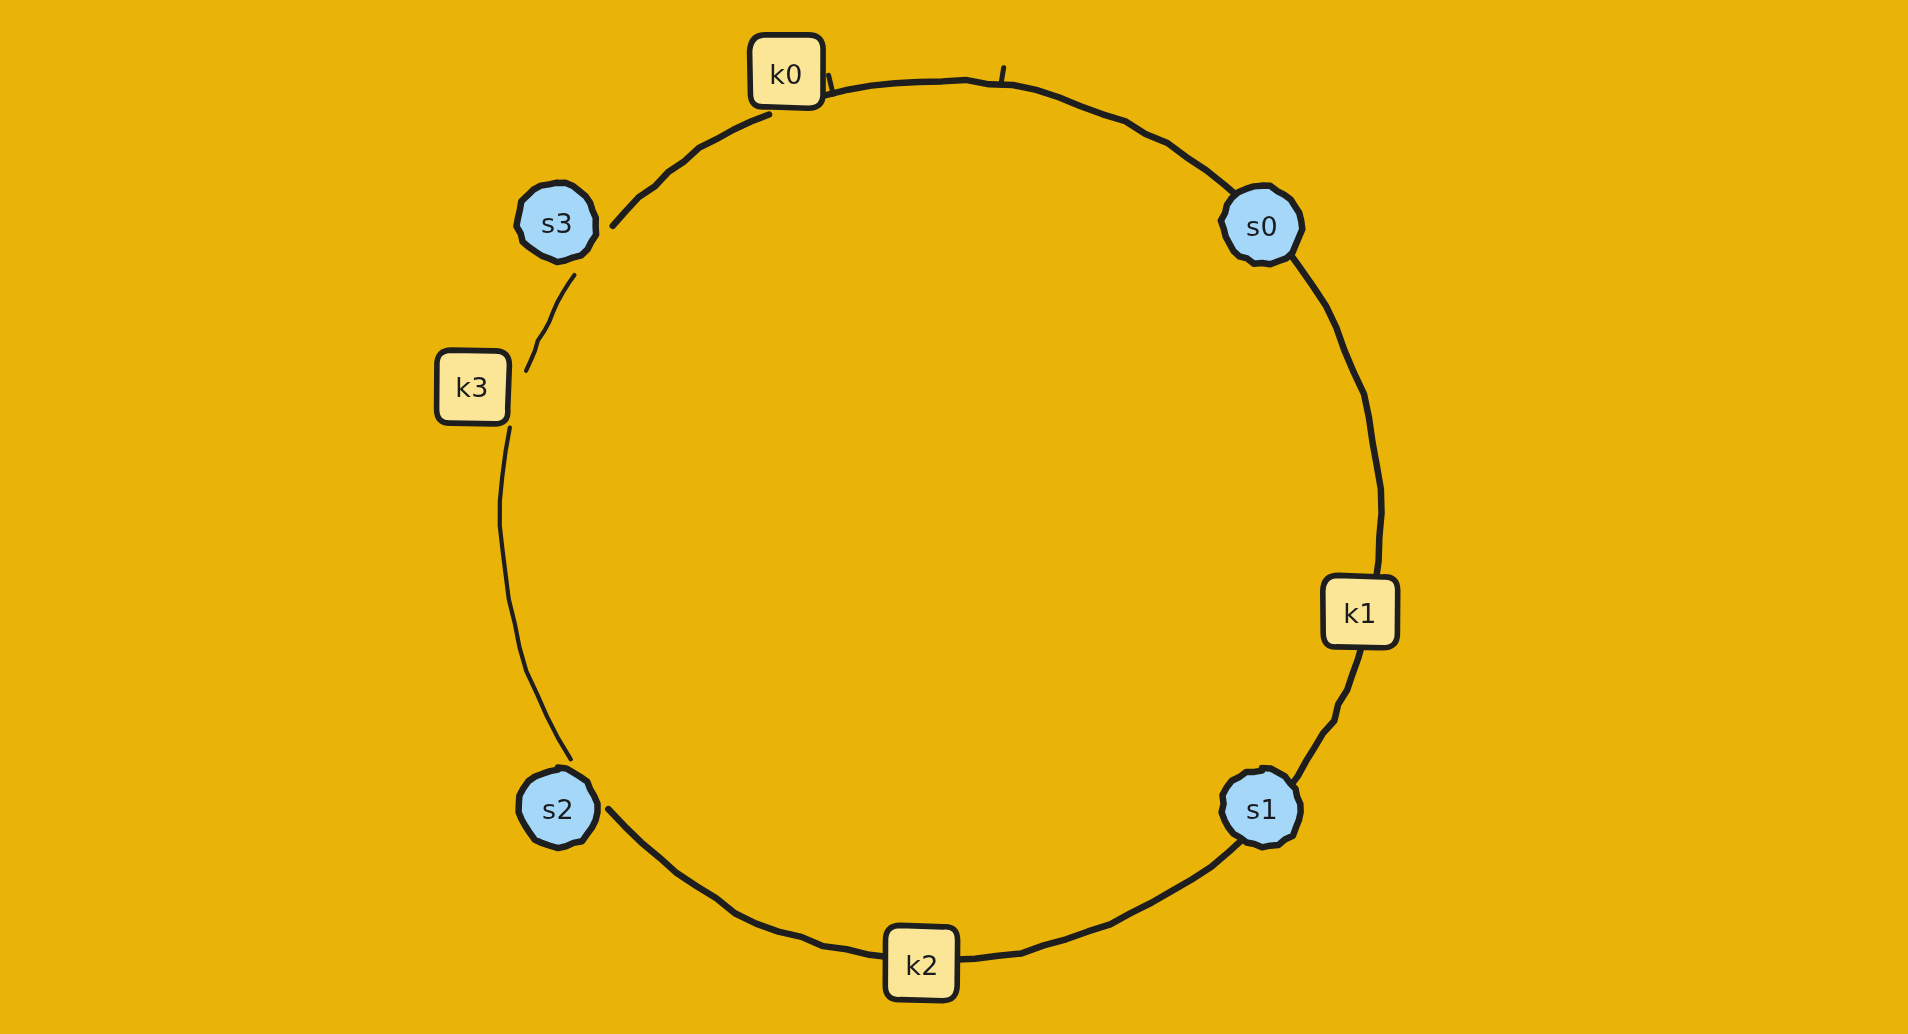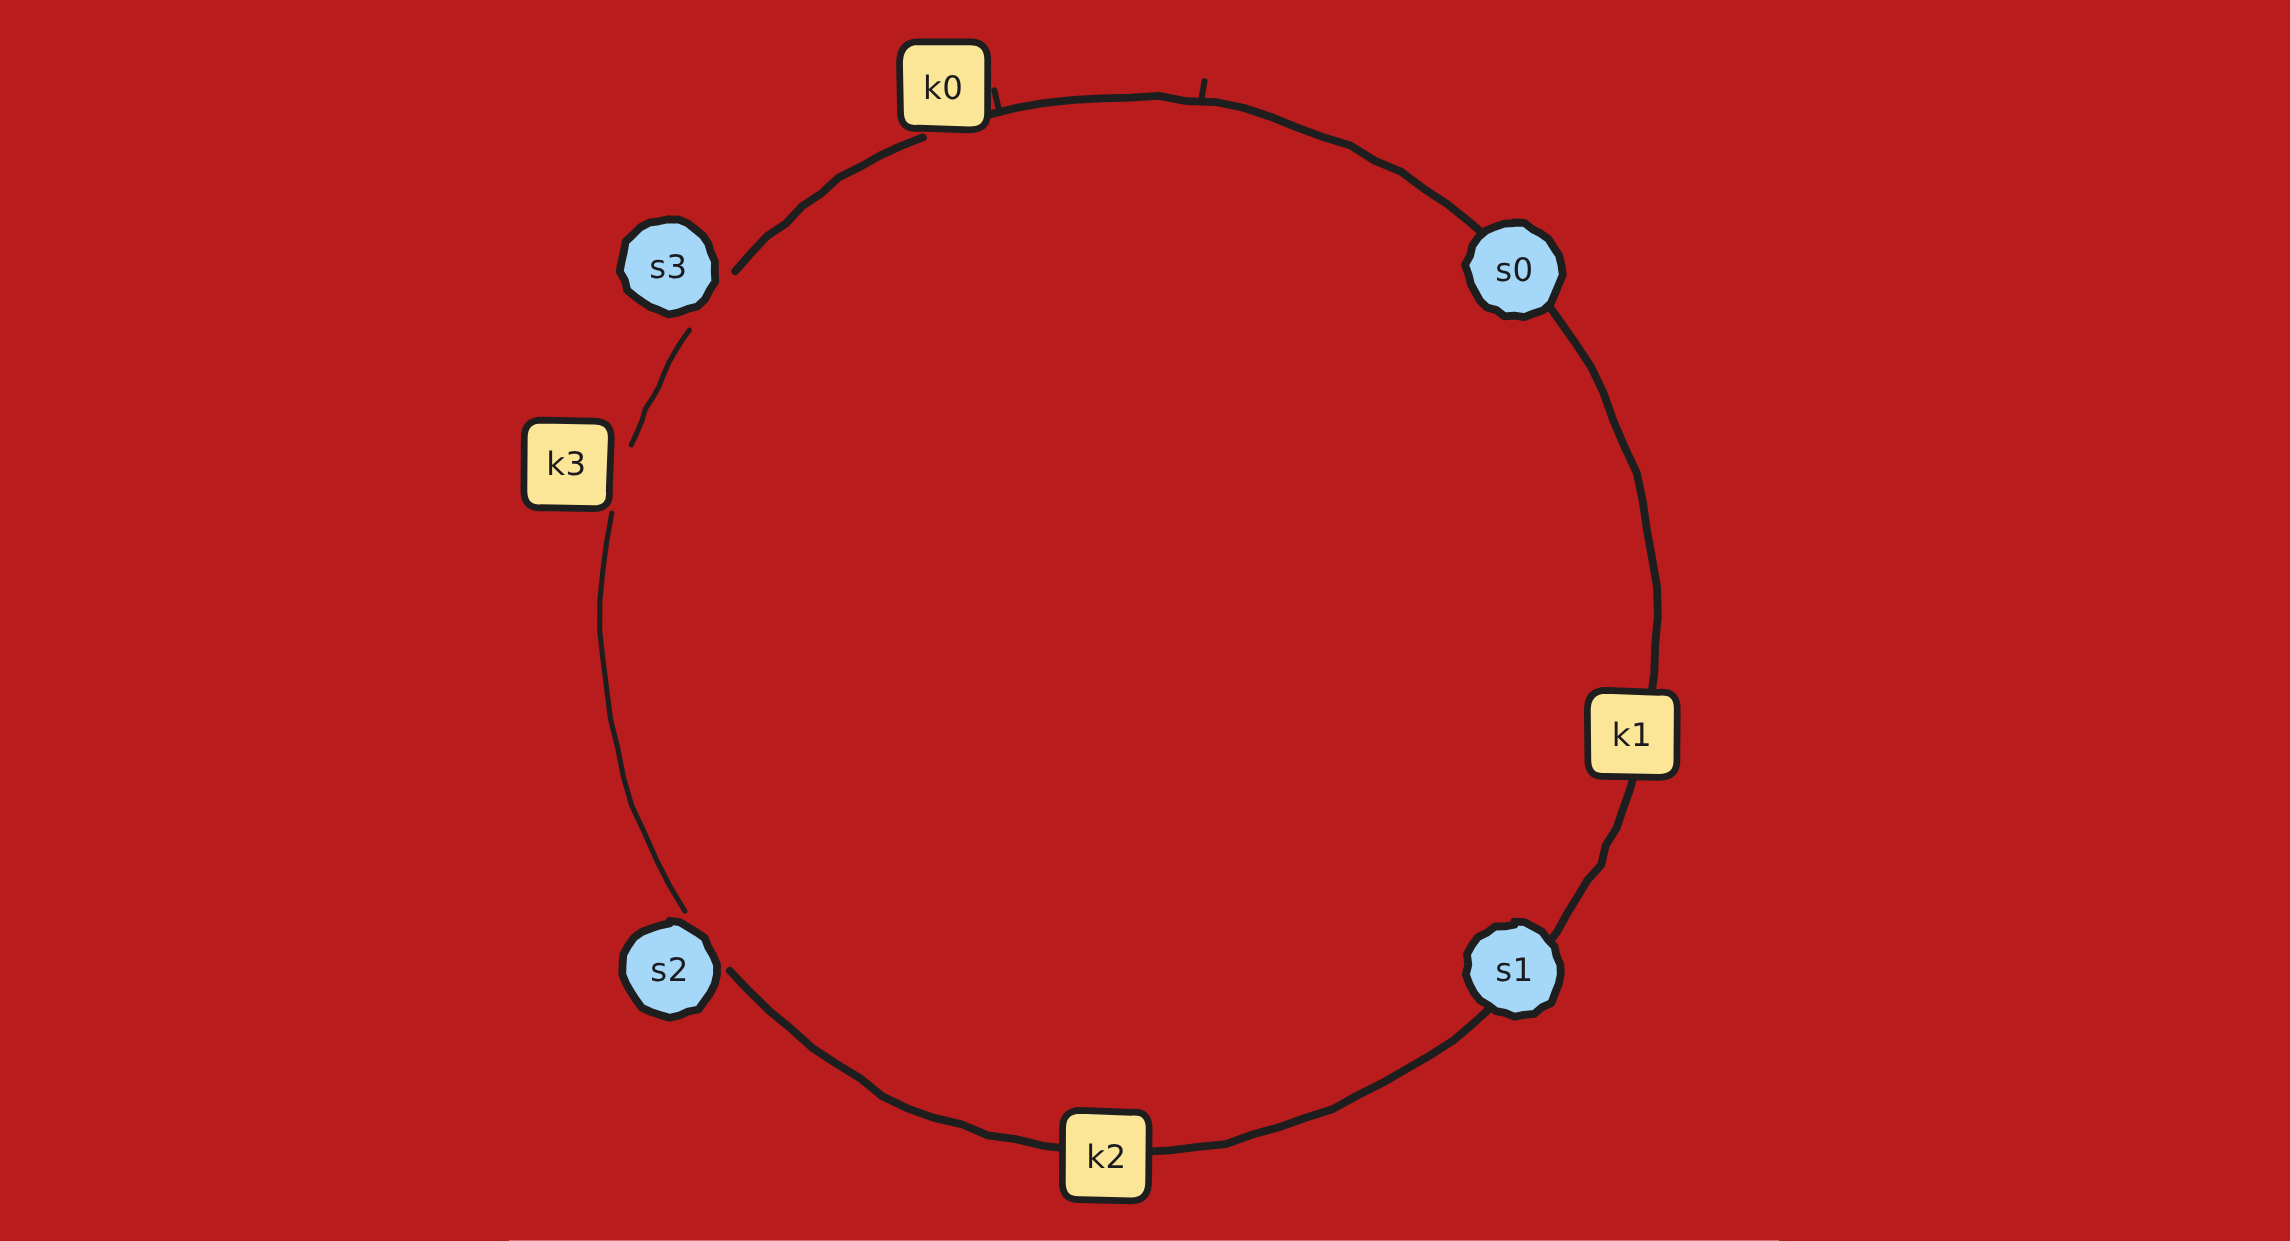--- a/index.html
+++ b/index.html
@@ -2,21 +2,21 @@
 <html><head>
 <meta charset="utf-8">
 <title>Consistent Hashing Ring</title>
 <style>
   html,body{margin:0;padding:0;background:#ffffff;}
   body{
     width:1908px;height:1034px;overflow:hidden;
     font-family:"DejaVu Sans", sans-serif;
     -webkit-font-smoothing:antialiased;
   }
-  #canvas-root{position:relative;width:1908px;height:1034px;background:#b91c1c;}
+  #canvas-root{position:relative;width:1908px;height:1034px;background:#eab308;}
   svg#ring-svg{position:absolute;left:0;top:0;width:1908px;height:1034px;display:block;}
 
   .ring-arc{fill:none;stroke:#1e1e1e;stroke-linecap:round;stroke-linejoin:round;}
   .arc-main{stroke-width:6.5;}
   .arc-thin{stroke-width:4.2;}
   .arc-stub{stroke-width:5;stroke-linecap:round;}
 
   .node-shape{stroke:#1e1e1e;stroke-width:6.5;stroke-linejoin:round;stroke-linecap:round;}
   .node-shape.soft{stroke-width:5.6;}
 

